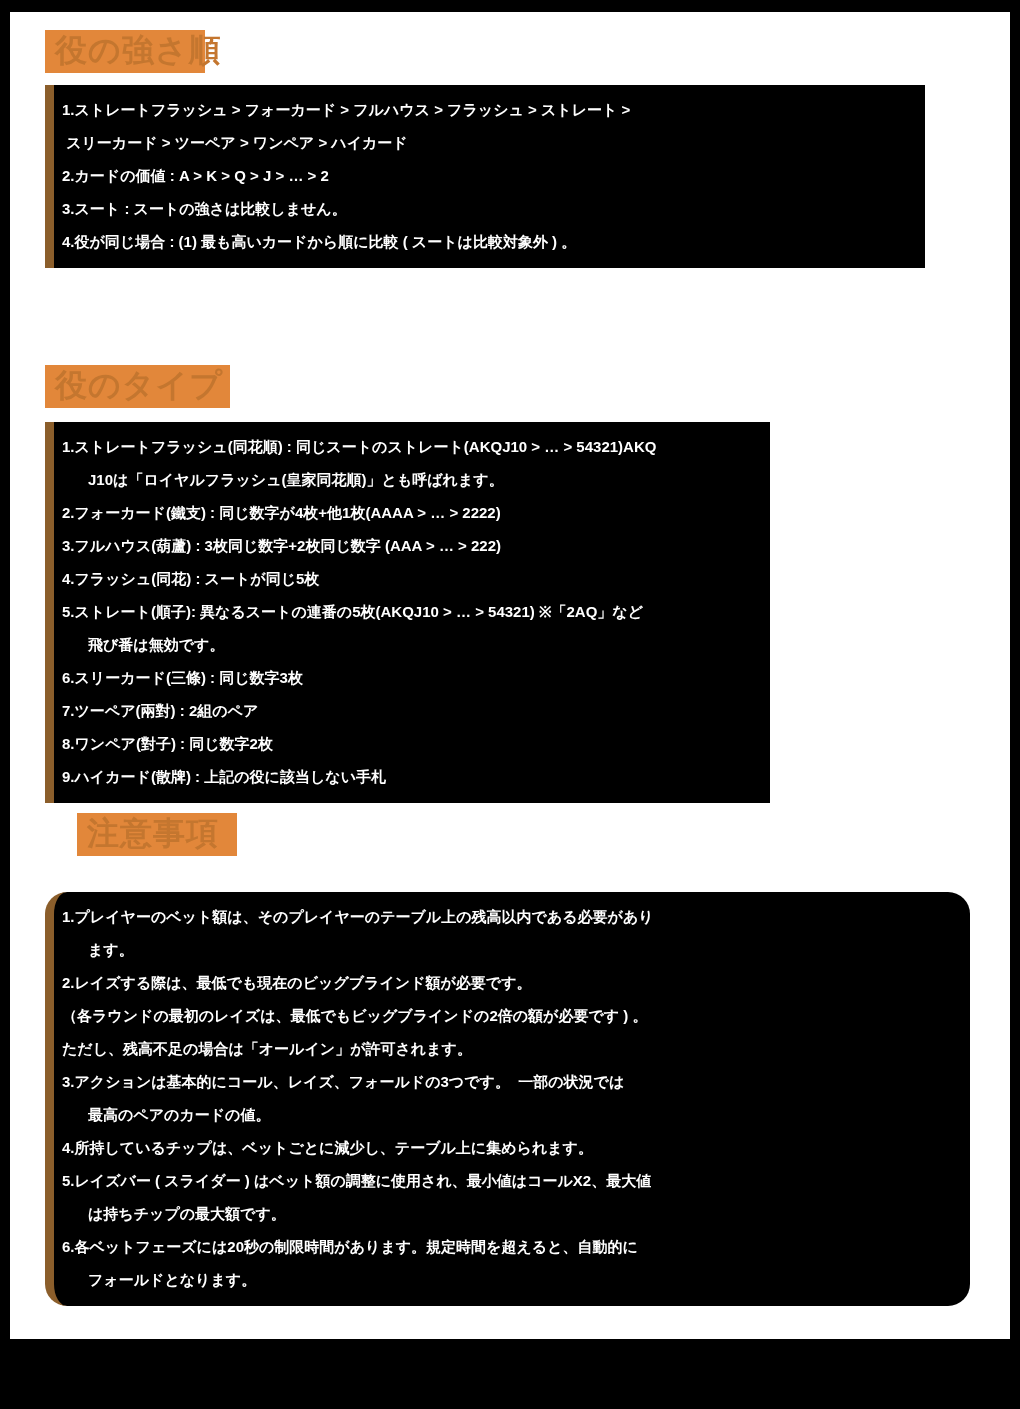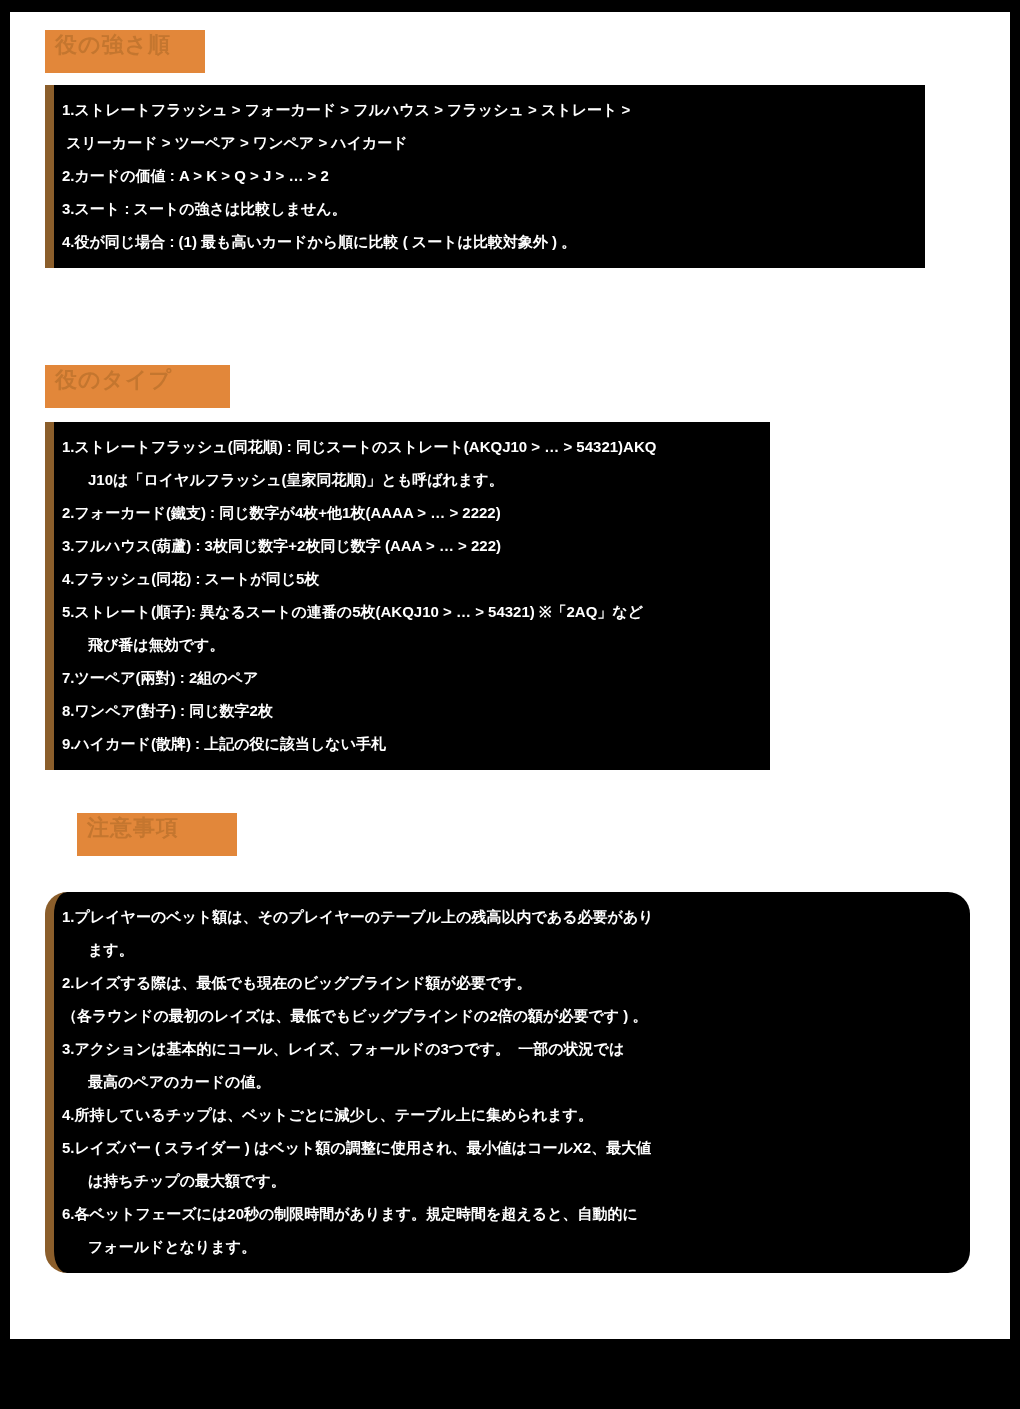--- a/index.html
+++ b/index.html
@@ -35,21 +35,21 @@
     top: 0;
     width: 1020px;
     height: 1409px;
   }
 
   .section-title {
     position: absolute;
     background: #E2873A;
     color: #000000;
     font-weight: bold;
-    font-size: 22px;
+    font-size: 32px;
     letter-spacing: 1px;
     padding: 4px 10px 6px 10px;
     line-height: 1;
     white-space: nowrap;
     
     color: #C4762F;
   }
 
   .block {
     position: absolute;
@@ -102,31 +102,33 @@
 
   <div class="section-title" id="title-types">役のタイプ</div>
   <div class="block" id="block-types">
     <div class="line noindent">1.ストレートフラッシュ(同花順) : 同じスートのストレート(AKQJ10 &gt; … &gt; 54321)AKQ</div>
     <div class="line indent">J10は「ロイヤルフラッシュ(皇家同花順)」とも呼ばれます。</div>
     <div class="line noindent">2.フォーカード(鐵支) : 同じ数字が4枚+他1枚(AAAA &gt; … &gt; 2222)</div>
     <div class="line noindent">3.フルハウス(葫蘆) : 3枚同じ数字+2枚同じ数字 (AAA &gt; … &gt; 222)</div>
     <div class="line noindent">4.フラッシュ(同花) : スートが同じ5枚</div>
     <div class="line noindent">5.ストレート(順子): 異なるスートの連番の5枚(AKQJ10 &gt; … &gt; 54321) ※「2AQ」など</div>
     <div class="line indent">飛び番は無効です。</div>
+    <div class="line noindent">6.スリーカード(三條) : 同じ数字3枚</div>
     <div class="line noindent">7.ツーペア(兩對) : 2組のペア</div>
     <div class="line noindent">8.ワンペア(對子) : 同じ数字2枚</div>
     <div class="line noindent">9.ハイカード(散牌) : 上記の役に該当しない手札</div>
   </div>
 
   <div class="section-title" id="title-rules">注意事項</div>
   <div class="block" id="block-rules">
     <div class="line noindent">1.プレイヤーのベット額は、そのプレイヤーのテーブル上の残高以内である必要があり</div>
     <div class="line indent">ます。</div>
     <div class="line noindent">2.レイズする際は、最低でも現在のビッグブラインド額が必要です。</div>
     <div class="line noindent">（各ラウンドの最初のレイズは、最低でもビッグブラインドの2倍の額が必要です ) 。</div>
+    <div class="line noindent">ただし、残高不足の場合は「オールイン」が許可されます。</div>
     <div class="line noindent">3.アクションは基本的にコール、レイズ、フォールドの3つです。  一部の状況では</div>
     <div class="line indent">最高のペアのカードの値。</div>
     <div class="line noindent">4.所持しているチップは、ベットごとに減少し、テーブル上に集められます。</div>
     <div class="line noindent">5.レイズバー ( スライダー ) はベット額の調整に使用され、最小値はコールX2、最大値</div>
     <div class="line indent">は持ちチップの最大額です。</div>
     <div class="line noindent">6.各ベットフェーズには20秒の制限時間があります。規定時間を超えると、自動的に</div>
     <div class="line indent">フォールドとなります。</div>
   </div>
 
 </div>

